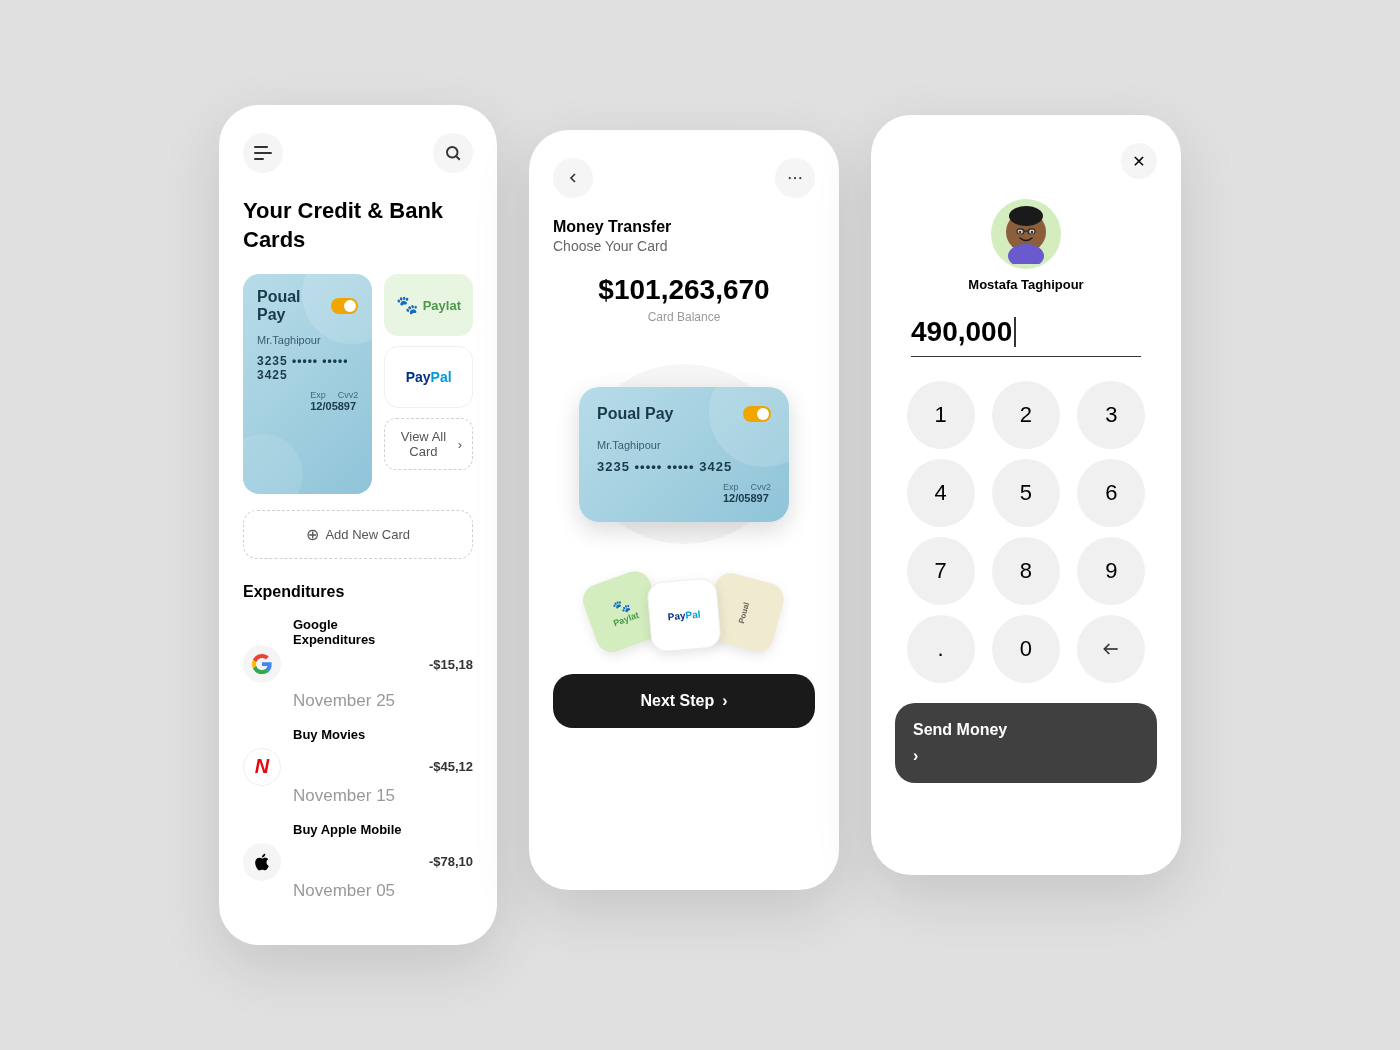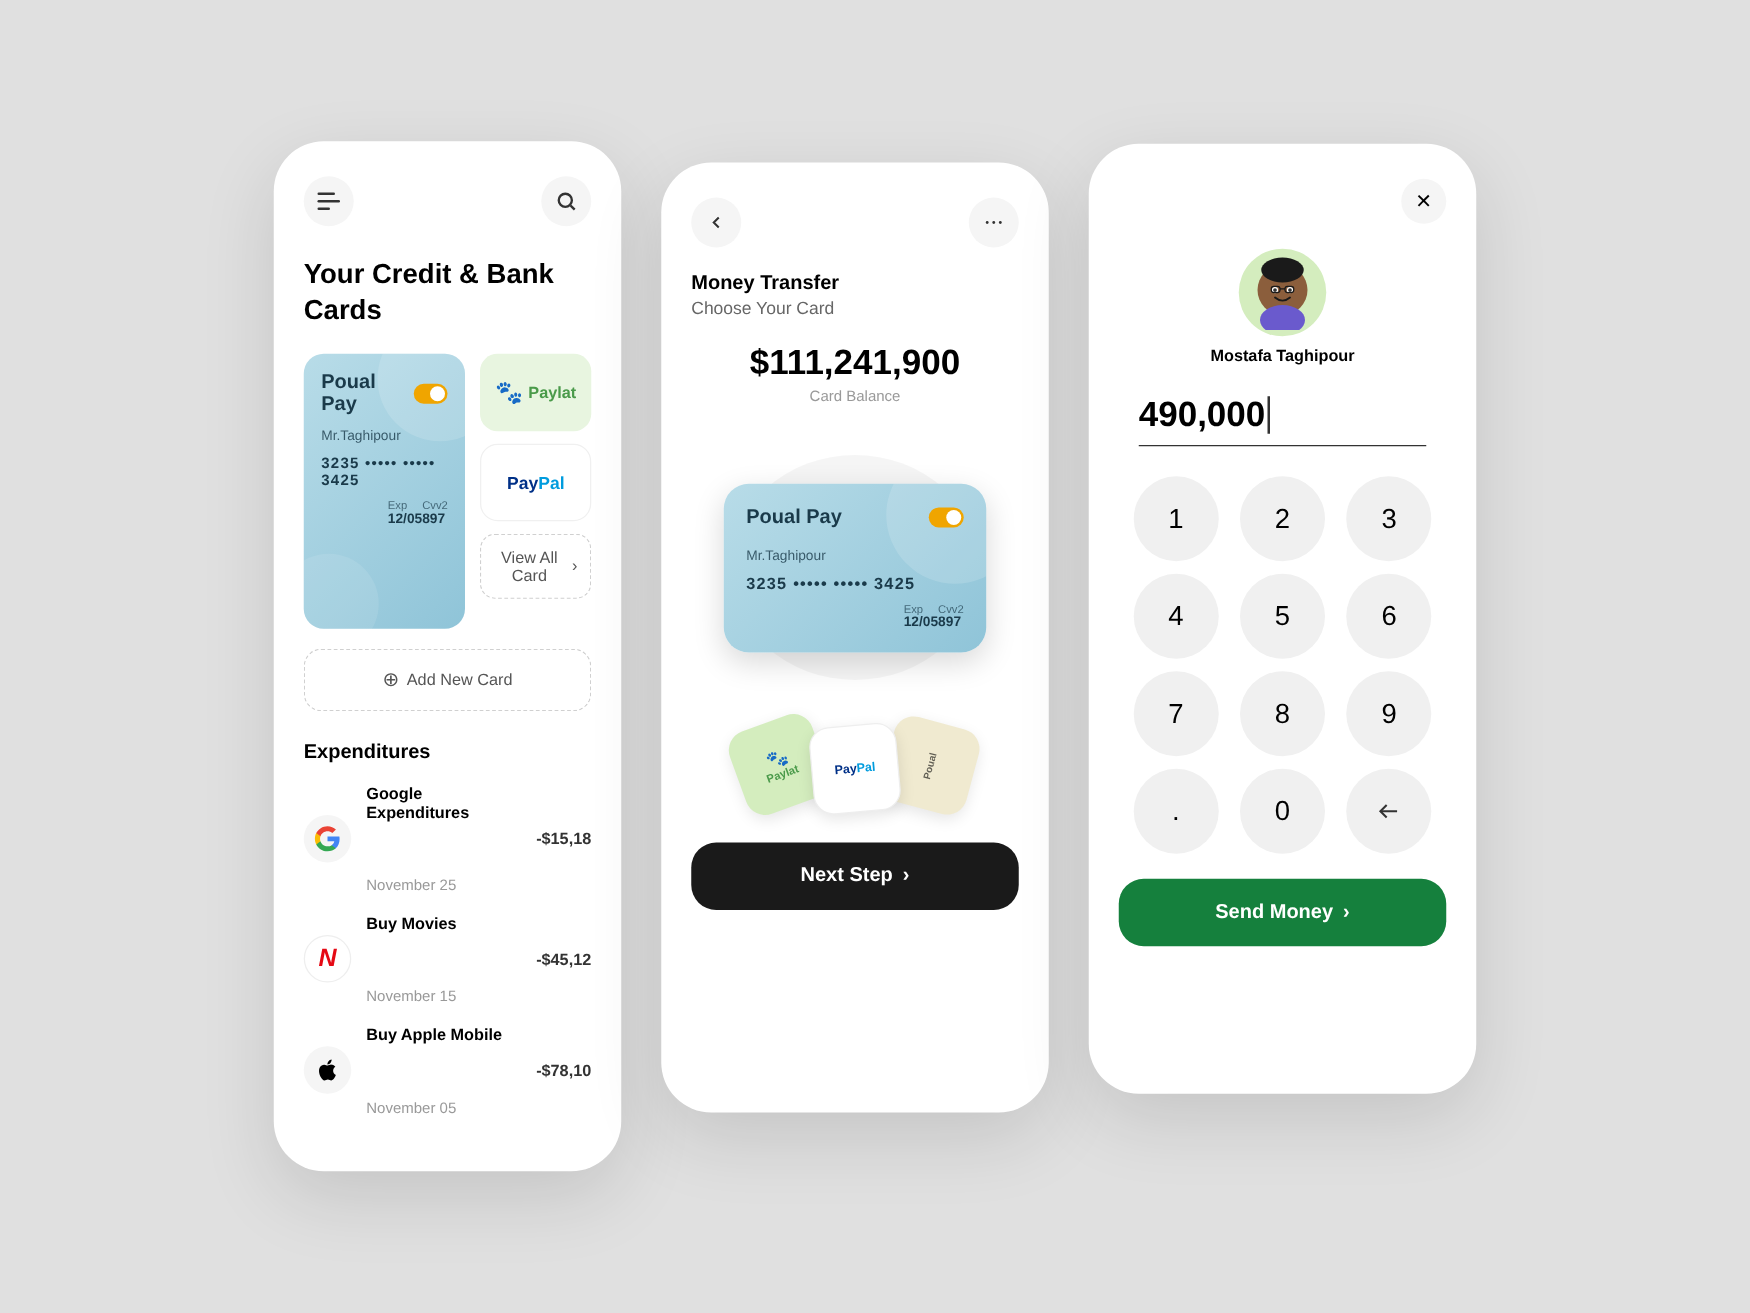--- a/index.html
+++ b/index.html
@@ -188,21 +188,21 @@
       width: 38px; height: 38px;
       border-radius: 50%;
       display: flex;
       align-items: center;
       justify-content: center;
       font-size: 20px;
       background: #f5f5f5;
     }
     .expense-info { flex: 1; }
     .expense-name { font-size: 13px; font-weight: 600; }
-    .expense-date { font-size: 12px; color: #999; margin-top: 44px; }
+    .expense-date { font-size: 17px; color: #999; margin-top: 44px; }
     .expense-amount { font-size: 13px; font-weight: 600; color: #333; }
 
     
     .p2-header {
       display: flex;
       justify-content: space-between;
       align-items: center;
       margin-bottom: 20px;
     }
     .p2-title { font-size: 16px; font-weight: 700; margin-bottom: 2px; }
@@ -353,32 +353,33 @@
       font-weight: 500;
       cursor: pointer;
       display: flex;
       align-items: center;
       justify-content: center;
       margin: 0 auto;
     }
 
     .send-money-btn {
       width: 100%;
-      background: #15803d;
+      background: #404040;
       color: white;
       border: none;
       border-radius: 20px;
       padding: 18px;
       font-size: 16px;
       font-weight: 600;
       cursor: pointer;
       display: flex;
-      align-items: flex-end;
+      align-items: flex-start;
       justify-content: center;
       gap: 8px;
+      flex-direction: column;
     }
 
     
     .paypal-text {
       font-size: 14px;
       font-weight: 800;
       color: #003087;
     }
     .paypal-text span { color: #009cde; }
 
@@ -510,21 +511,21 @@
           <circle cx="5" cy="12" r="1.5"></circle>
             <circle cx="12" cy="12" r="1.5"></circle>
             <circle cx="19" cy="12" r="1.5"></circle>
         </svg>
       </button>
     </div>
 
     <div class="p2-title">Money Transfer</div>
     <div class="p2-subtitle">Choose Your Card</div>
 
-    <div class="balance-amount">$111,241,900</div>
+    <div class="balance-amount">$101,263,670</div>
     <div class="balance-label">Card Balance</div>
 
     <div class="card-carousel">
       <div class="card-shadow-bg"></div>
       <div class="credit-card-large">
         <div class="card-brand-row">
           <span class="card-brand-name">Poual Pay</span>
           <div class="toggle-switch"></div>
         </div>
         <div class="card-owner" style="margin-top:16px;">Mr.Taghipour</div>

